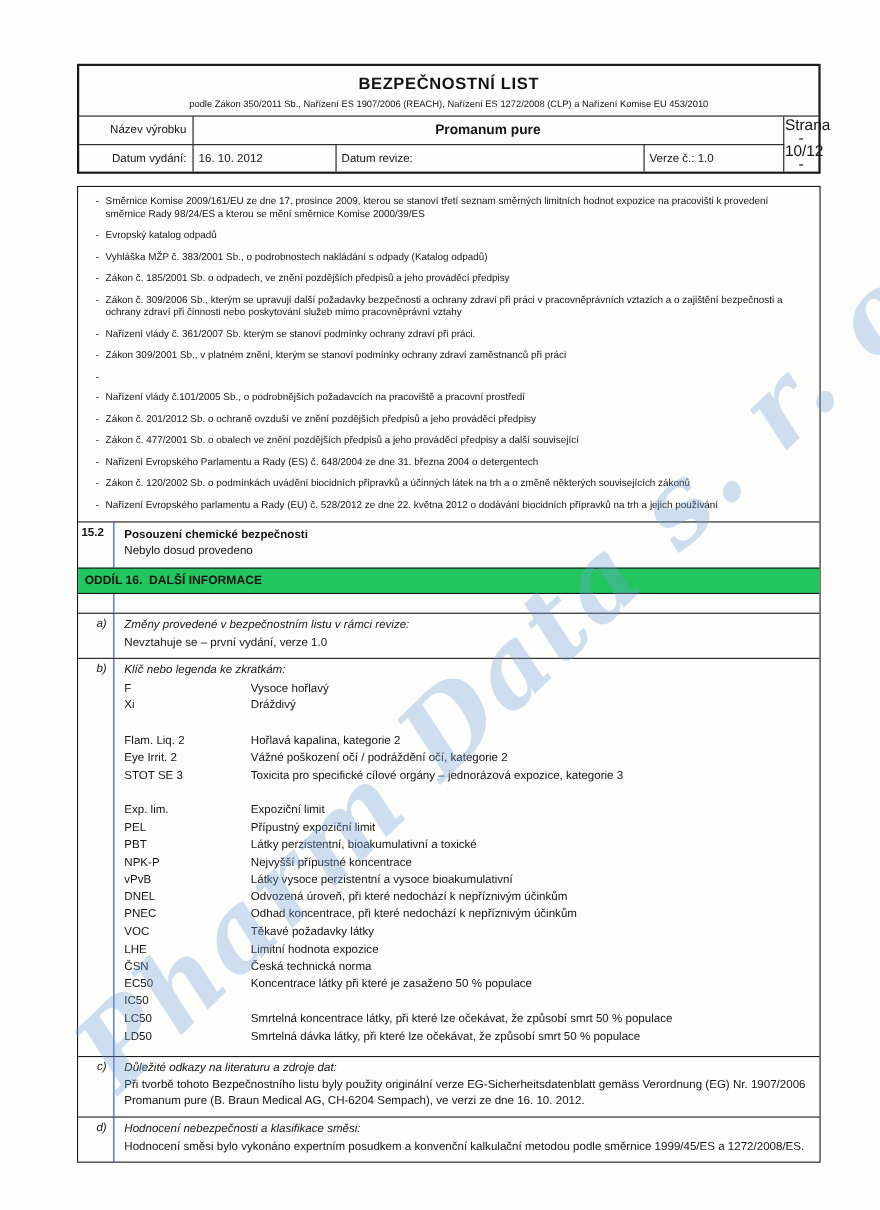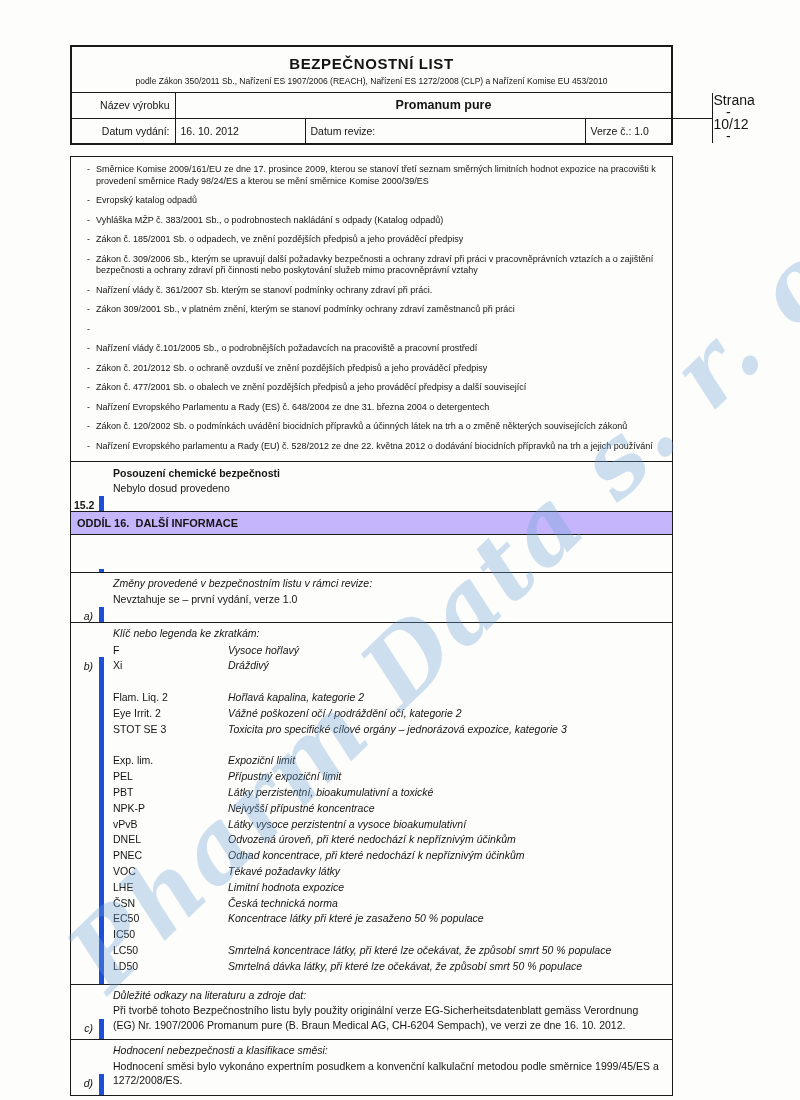--- a/index.html
+++ b/index.html
@@ -9,65 +9,65 @@
     position:relative; width:800px; height:1100px; background:#fdfdfc;
     overflow:hidden; margin:0 auto;
   }
   .watermark {
     position:absolute; left:85px; top:915px;
     transform:rotate(-44deg); transform-origin:0 50%;
     font-family:"DejaVu Serif", serif; font-style:italic; font-weight:bold;
     font-size:96px; letter-spacing:3px; white-space:nowrap;
     color:rgba(108,163,214,0.33); z-index:10; pointer-events:none;
   }
-  .doc { position:absolute; left:70px; top:45px; width:603px; }
+  .doc { position:absolute; left:70px; top:58px; width:676px; }
 
   
   .top-frame { border:2px solid #1a1a1a; }
   .head-box { border-bottom:1px solid #1a1a1a; text-align:center; padding:8px 12px 6px; }
   .doc-title { font-size:15px; font-weight:bold; letter-spacing:0.6px; }
   .doc-subtitle { font-size:8.5px; margin-top:4px; }
 
   .meta { width:100%; border-collapse:collapse; table-layout:fixed; font-size:10.5px; }
   .meta td { border:1px solid #1a1a1a; padding:2px 5px; vertical-align:middle; height:19px; }
   .meta tr:first-child td { border-top:none; }
   .meta tr td:first-child { border-left:none;text-align:right; }
   .meta tr:last-child td { border-bottom:none; }
   .meta td.c-page { border-right:none; border-bottom:none; text-align:center; font-size:14px; padding:1px 1px; line-height:12px; }
   .meta td.c-product { text-align:center; font-weight:bold; font-size:12.5px; }
 
   
   .main-box { border:1.5px solid #1a1a1a; margin-top:11px; background:rgba(255,255,255,0); }
   .mrow { display:flex; border-top:1px solid #1a1a1a; }
   .mrow.first { border-top:none; }
-  .mnum { flex:0 0 33px; width:33px; border-right:5px solid #1d4ed8; font-size:10.5px; padding-top:3px;margin-top:34px; }
+  .mnum { flex:0 0 33px; width:33px; border-right:1px solid #1d4ed8; font-size:10.5px; padding-top:3px; }
   .mnum.numbold { font-weight:bold; padding-left:3px; }
   .mnum.letter { font-style:italic; text-align:right; padding-right:6px; }
   .mcontent { flex:1; min-width:0; font-size:10.5px; line-height:14.5px; padding:3px 9px 7px; }
 
   .reg-content { padding:7px 10px 1px 16px; }
   .reg-item { display:flex; font-size:9px; line-height:11.5px; margin-bottom:8px; }
   .reg-item .dash { flex:0 0 auto; margin-right:6px; }
 
   .sec15-content { padding-top:4px; padding-bottom:8px; }
   .bold { font-weight:bold; }
   .ital { font-style:italic; }
   .heading { margin-bottom:1px; }
 
   .section-bar {
     border-top:1px solid #1a1a1a; border-bottom:1px solid #1a1a1a;
-    background:#c4b5fd; font-weight:bold; font-size:11px;
+    background:#22c55e; font-weight:bold; font-size:11px;
     padding:5px 6px; white-space:pre-wrap;
   }
   .mrow.spacer { min-height:17px; border-top:none; }
   .mrow.spacer .mcontent { padding:0; }
 
   .abbr-row { display:flex; line-height:15.8px; }
   .abbr-key { flex:0 0 115px; }
-  .abbr-meaning { flex:1;font-style:italic; }
+  .abbr-meaning { flex:1; }
   .abbr-group + .abbr-group { margin-top:16px; }
   .abbr-wrap { margin-top:2px; padding-bottom:2px; }
 </style>
 </head>
 <body>
 
 <div class="page">
   <div class="watermark">Pharm Data s. r. o.</div>
 
   <div class="doc">

